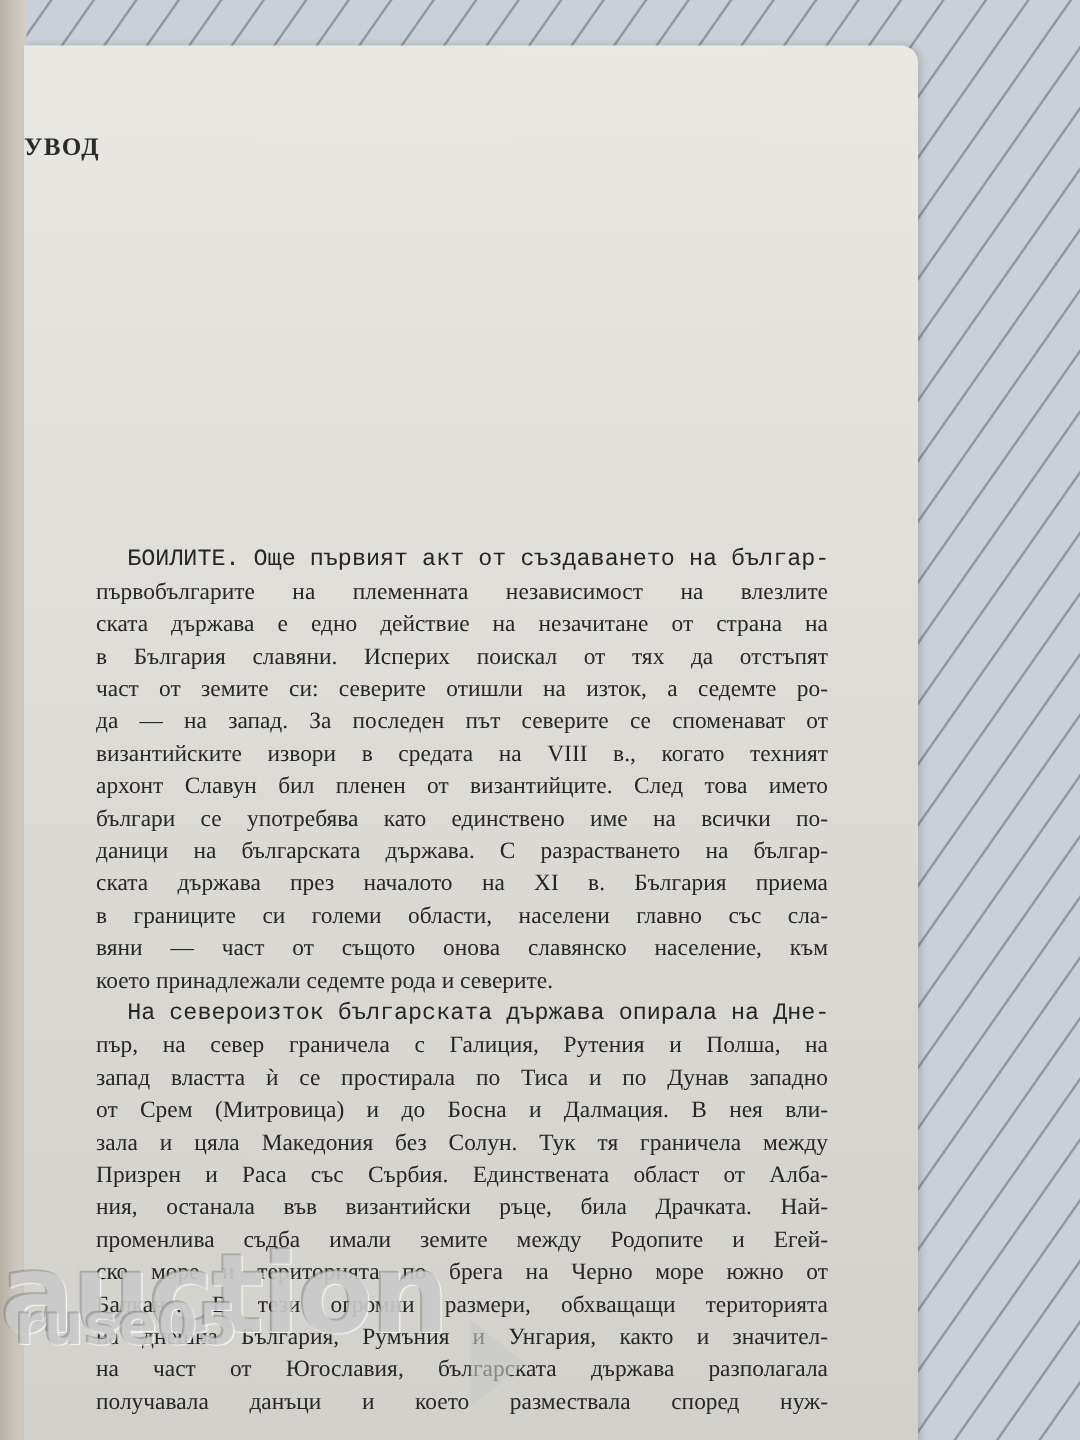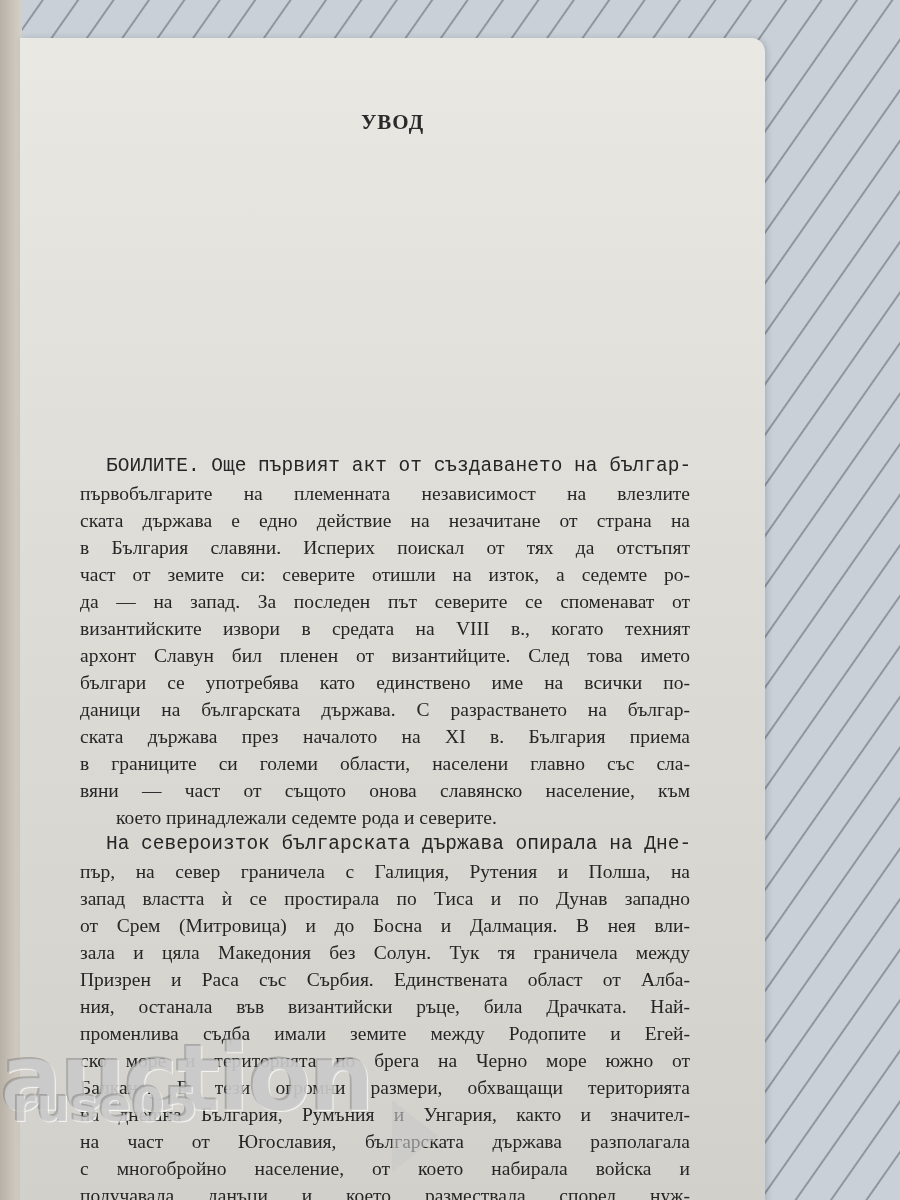--- a/index.html
+++ b/index.html
@@ -13,30 +13,30 @@
     position:absolute; left:0; top:0; width:22px; height:1200px;
     background: linear-gradient(to right, #b8b1a6, #d6d1c8);
   }
   .page {
     position:absolute; left:20px; top:38px; width:745px; height:1180px;
     background: linear-gradient(180deg, #e9e8e3 0%, #dedcd6 45%, #d2d0ca 100%);
     border-top-right-radius:14px;
     box-shadow: 2px 0 6px rgba(0,0,0,0.15);
   }
   .title {
-    position:absolute; left:0; width:745px; top:72px; text-align:center;
+    position:absolute; left:0; width:745px; top:72px; 
     font-size:21px; font-weight:bold; color:#2a2a2a; letter-spacing:1px;
   }
   .body-text {
     position:absolute; left:60px; top:415px; width:610px;
     font-size:19.5px; line-height:27px; color:#262626;
     text-align:justify;
   }
   .line { display:block; white-space:nowrap; text-align:justify; text-align-last:justify; }
-  .line.last { text-align-last:left;margin-left:36px; }
+  .line.last { text-align-last:left; }
   .indent { padding-left:26px;font-family:Liberation Mono, monospace; }
   .page-number {
     position:absolute; left:0; width:745px; top:1168px; text-align:center;
     font-size:22px; color:#2a2a2a;
   }
   .watermark {
     position:absolute; font-family:"DejaVu Sans", sans-serif; font-weight:bold;
     color:rgba(180,180,180,0.55);
     text-shadow: 1px 1px 0 rgba(255,255,255,0.7), -1px -1px 0 rgba(90,90,90,0.35);
   }
@@ -79,21 +79,20 @@
       <span class="line">запад властта ѝ се простирала по Тиса и по Дунав западно</span>
       <span class="line">от Срем (Митровица) и до Босна и Далмация. В нея вли-</span>
       <span class="line">зала и цяла Македония без Солун. Тук тя граничела между</span>
       <span class="line">Призрен и Раса със Сърбия. Единствената област от Алба-</span>
       <span class="line">ния, останала във византийски ръце, била Драчката. Най-</span>
       <span class="line">променлива съдба имали земите между Родопите и Егей-</span>
       <span class="line">ско море и територията по брега на Черно море южно от</span>
       <span class="line">Балкана. В тези огромни размери, обхващащи територията</span>
       <span class="line">на днешна България, Румъния и Унгария, както и значител-</span>
       <span class="line">на част от Югославия, българската държава разполагала</span>
-      <span class="line">с многобройно население, от което набирала войска и</span>
       <span class="line">получавала данъци и което размествала според нуж-</span>
 
     </div>
   </div>
 
   <div class="page-number">13</div>
 </div>
 
 <div class="watermark wm-auction">auction</div>
 <div class="wm-arrow"></div>

